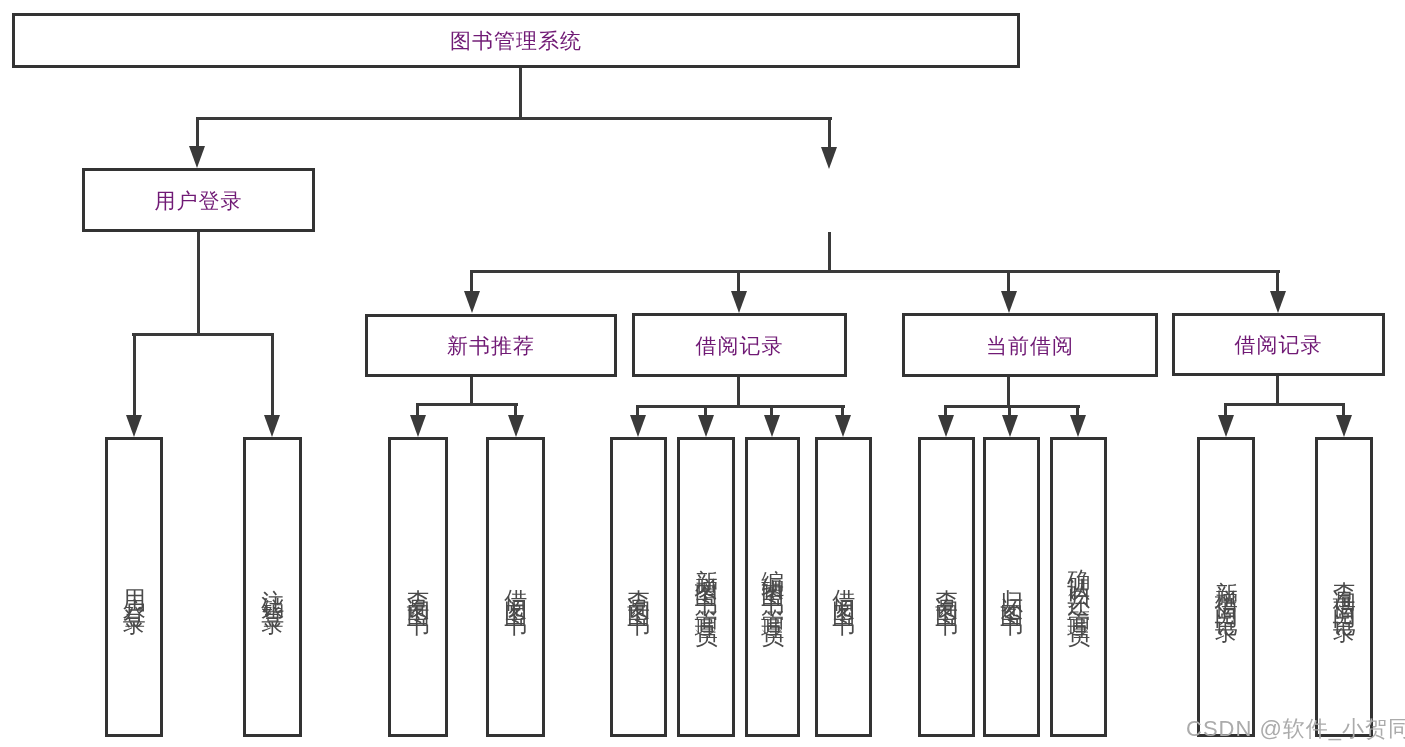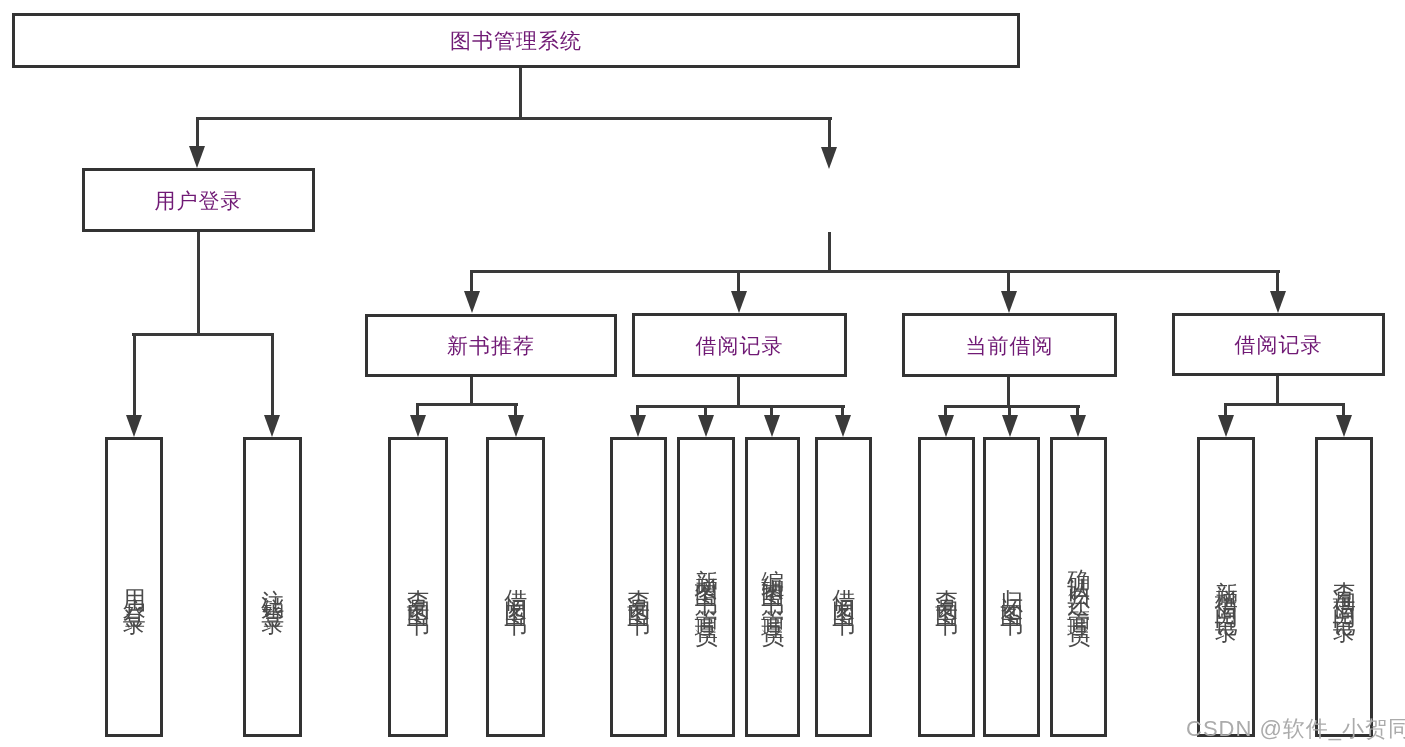--- a/index.html
+++ b/index.html
@@ -100,21 +100,21 @@
   <div class="box" style="left:82px;top:168px;width:233px;height:64px">
     <span class="lbl">用户登录</span>
   </div>
 
   <div class="box" style="left:365px;top:314px;width:252px;height:63px">
     <span class="lbl">新书推荐</span>
   </div>
   <div class="box" style="left:632px;top:313px;width:215px;height:64px">
     <span class="lbl">借阅记录</span>
   </div>
-  <div class="box" style="left:902px;top:313px;width:215px;height:64px">
+  <div class="box" style="left:902px;top:313px;width:256px;height:64px">
     <span class="lbl">当前借阅</span>
   </div>
   <div class="box" style="left:1172px;top:313px;width:213px;height:63px">
     <span class="lbl">借阅记录</span>
   </div>
 
   <div class="box" style="left:105px;top:437px;width:58px;height:300px">
     <span class="vtxt">用户登录</span>
   </div>
   <div class="box" style="left:243px;top:437px;width:59px;height:300px">

